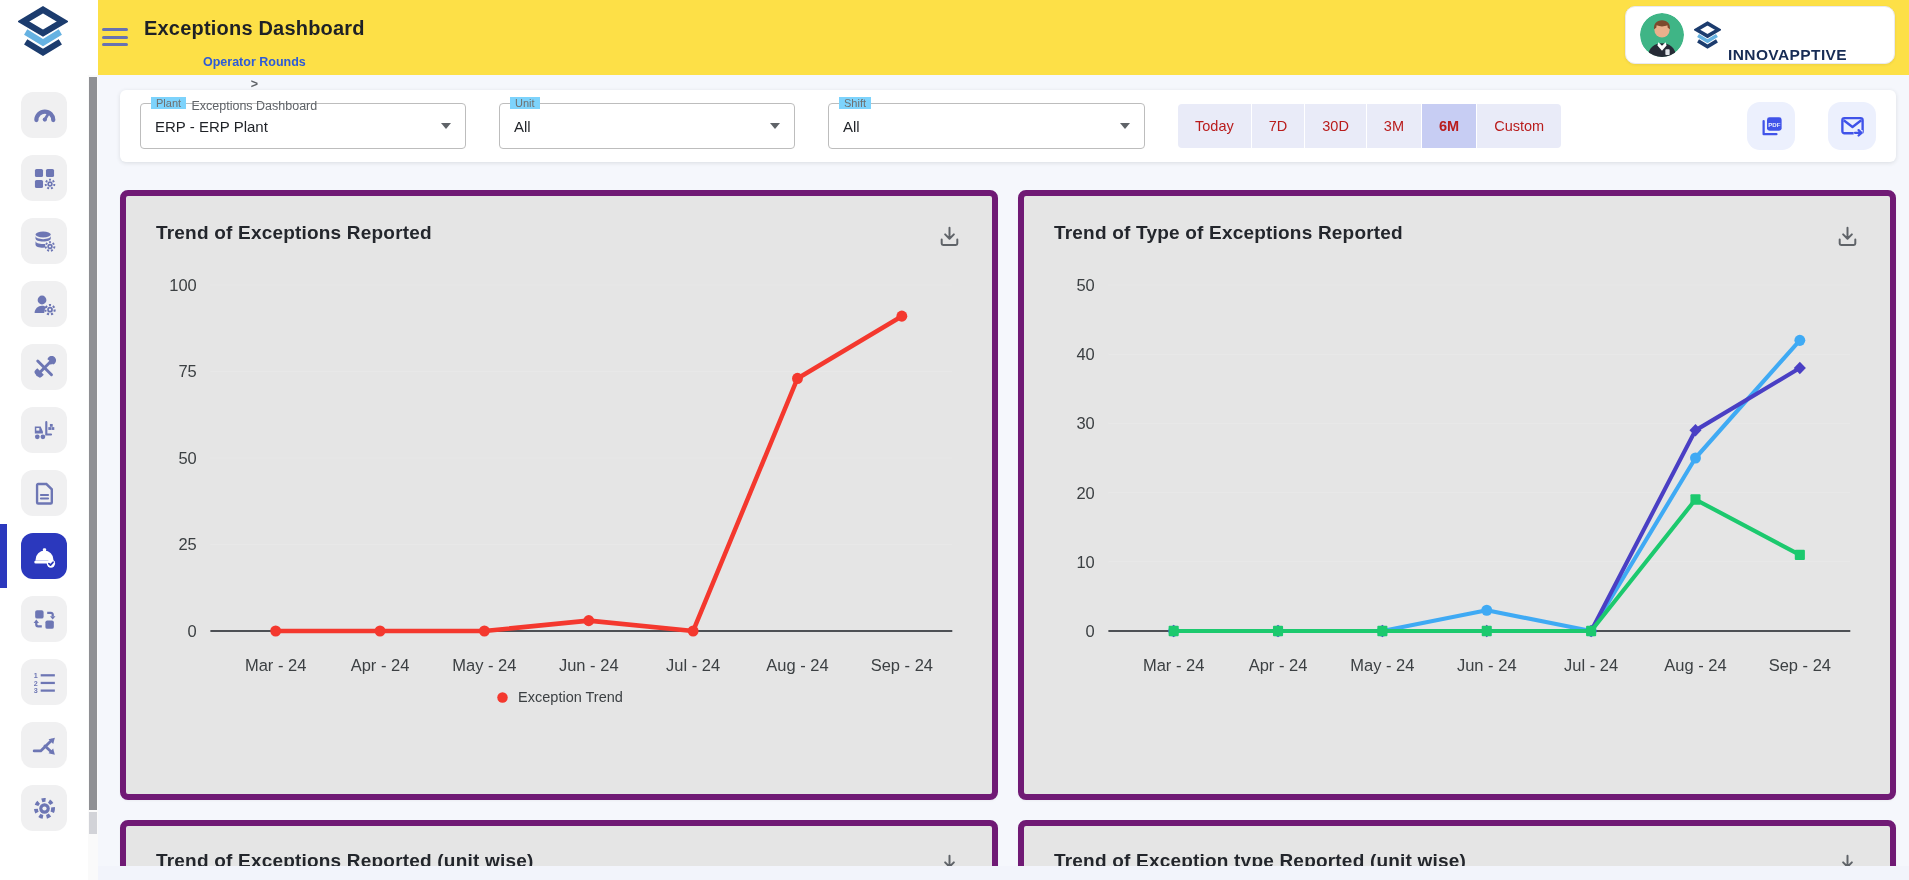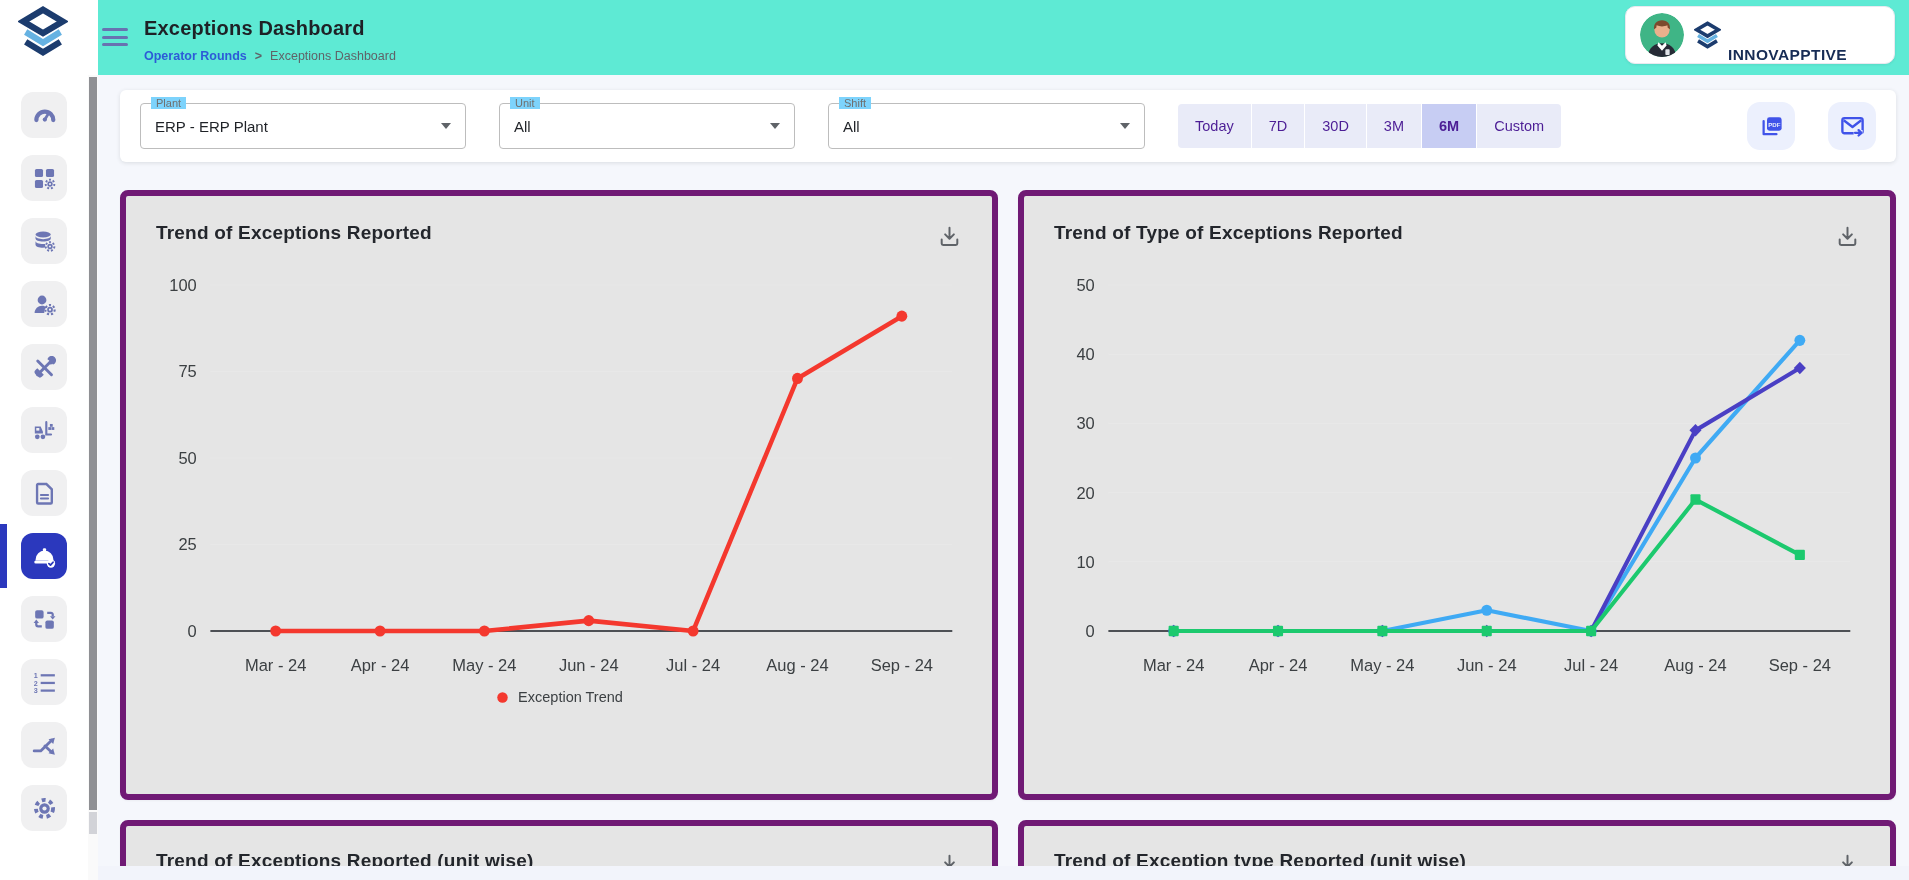--- a/index.html
+++ b/index.html
@@ -12,26 +12,26 @@
   .nav-tile{width:46px;height:46px;border-radius:12px;background:#f0f0f1;color:#6d76b4;
             display:flex;align-items:center;justify-content:center;position:relative;cursor:pointer;flex:0 0 auto;}
   .nav-tile svg{width:27px;height:27px;}
   .nav-tile.active{background:#2b38bd;color:#ffffff;}
   .nav-tile.active::before{content:"";position:absolute;left:-21px;top:-9px;width:7px;height:64px;background:#2b38bd;}
   
   .vscroll{position:absolute;left:88px;top:75px;width:10px;height:805px;background:#fafafa;z-index:6;}
   .vscroll .thumb{position:absolute;left:1px;top:2px;width:8px;height:733px;background:#8f9094;}
   .vscroll .stub{position:absolute;left:1px;top:737px;width:8px;height:22px;background:#d2d3d8;}
   
-  .header{position:absolute;left:98px;top:0;right:0;height:75px;background:#5eead4;z-index:4;}
+  .header{position:absolute;left:98px;top:0;right:0;height:75px;background:#fde047;z-index:4;}
   .hamburger{position:absolute;left:4px;top:28px;width:26px;cursor:pointer;}
   .hamburger i{display:block;height:3px;border-radius:2px;background:#6872b1;margin-bottom:4.5px;}
   .titles{position:absolute;left:46px;top:17px;}
   .page-title{font-size:20px;font-weight:700;color:#1e2126;letter-spacing:.2px;}
-  .breadcrumb{margin-top:9px;font-size:12.5px;display:flex;gap:8px;align-items:center;}
+  .breadcrumb{margin-top:15px;font-size:12.5px;display:flex;gap:8px;align-items:center;flex-direction:column;}
   .crumb-link{color:#2d5bd7;font-weight:700;cursor:pointer;}
   .crumb-sep{color:#5f6368;font-weight:700;}
   .crumb-cur{color:#5f6368;}
   .profile-card{position:absolute;right:14px;top:6px;height:56px;min-width:240px;background:#fff;
                 border:1px solid #e9e9f0;border-radius:10px;box-shadow:0 1px 3px rgba(0,0,0,.07);
                 display:flex;align-items:center;gap:10px;padding:0 14px;cursor:pointer;}
   .avatar{width:44px;height:44px;border-radius:50%;overflow:hidden;flex:0 0 auto;}
   .brand{display:flex;align-items:center;gap:7px;}
   .brand-text{font-size:15.5px;font-weight:800;color:#172c55;letter-spacing:.4px;margin-top:40px;}
   
@@ -39,21 +39,21 @@
   .filter-card{position:absolute;left:22px;right:13px;top:15px;height:72px;background:#fff;border-radius:6px;
                box-shadow:0 1px 4px rgba(60,64,67,.14);display:flex;align-items:center;padding:0 20px;gap:33px;}
   .select{position:relative;height:44px;border:1px solid #bdbdbd;border-radius:4px;background:#fff;
           display:flex;align-items:center;padding:0 14px;cursor:pointer;}
   .select .flabel{position:absolute;top:-7px;left:10px;background:#7dd3fc;padding:0 5px;font-size:11px;color:#6f6f6f;}
   .select .fvalue{font-size:15px;color:#1f2227;}
   .caret{margin-left:auto;width:0;height:0;border-left:5.5px solid transparent;border-right:5.5px solid transparent;
          border-top:6.5px solid #5f6368;}
   .w1{width:296px;} .w2{width:266px;} .w3{width:287px;}
   .range-group{display:flex;height:44px;border-radius:4px;overflow:hidden;}
-  .range-btn{background:#e9ebf8;color:#4c1d95;font-size:14.5px;display:flex;align-items:center;
+  .range-btn{background:#e9ebf8;color:#b91c1c;font-size:14.5px;display:flex;align-items:center;
              padding:0 17px;border-right:1.5px solid #fff;cursor:pointer;white-space:nowrap;}
   .range-btn:last-child{border-right:none;}
   .range-btn.selected{background:#c7cdf3;font-weight:600;}
   .icon-actions{margin-left:auto;display:flex;gap:33px;}
   .icon-btn{width:48px;height:48px;border-radius:13px;background:#ecf0fd;display:flex;align-items:center;
             justify-content:center;cursor:pointer;color:#4053e9;}
   .icon-btn svg{width:27px;height:27px;}
   
   .cards-row{position:absolute;left:22px;right:13px;top:115px;display:flex;gap:20px;}
   .card{flex:1;background:#e5e5e5;border:6px solid #701a75;border-radius:8px;box-shadow:0 1px 2px rgba(60,64,67,.05);

